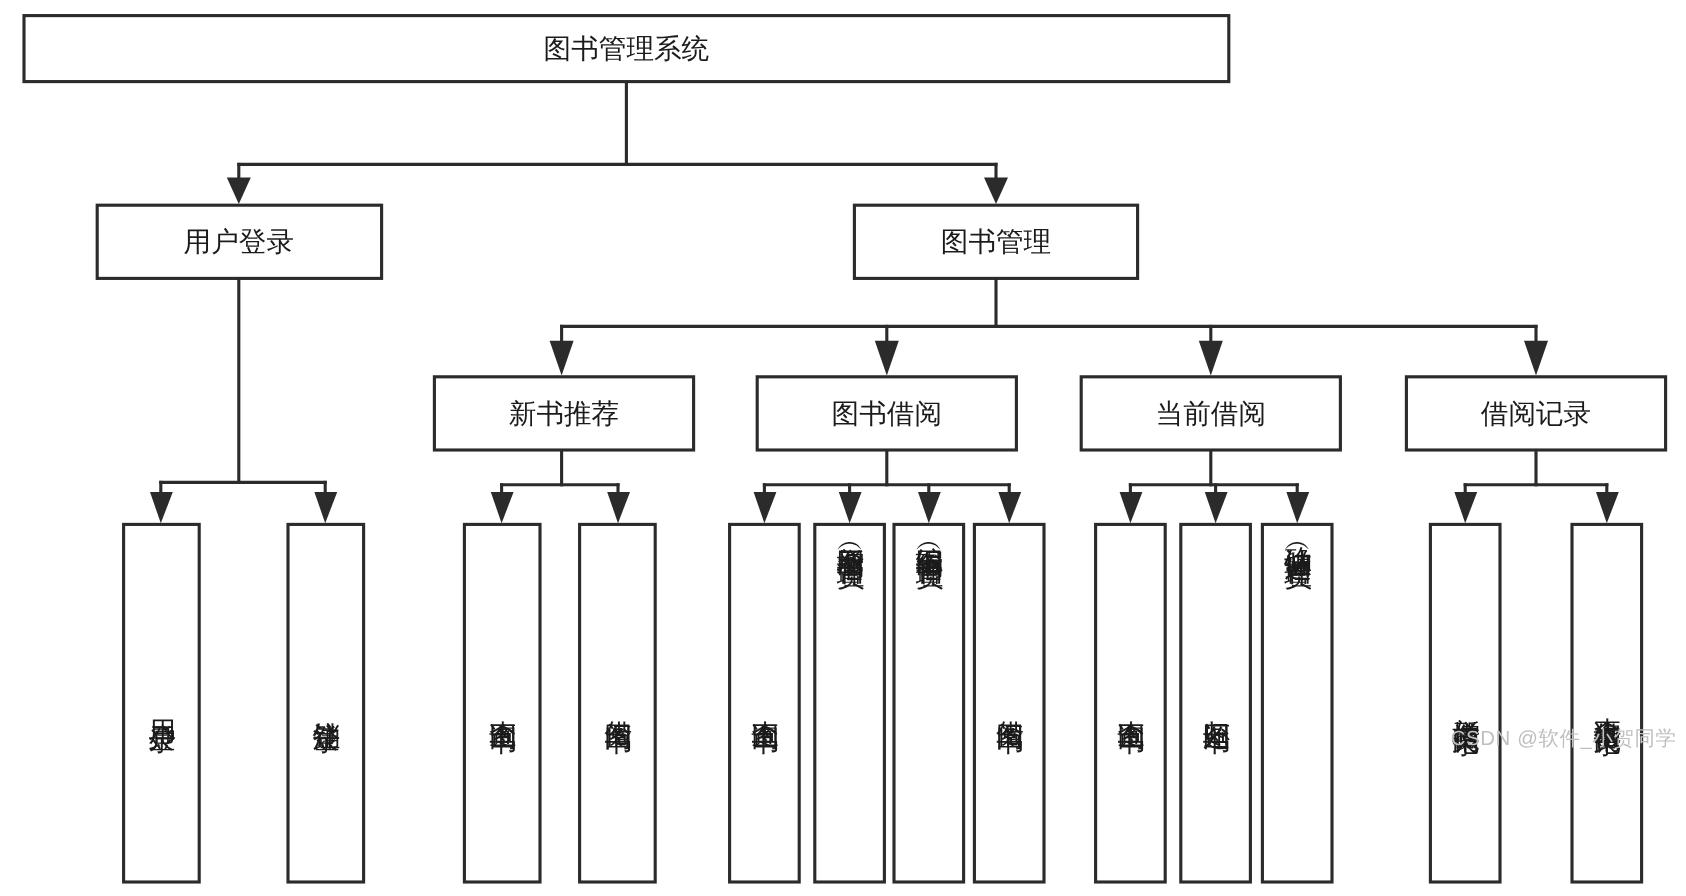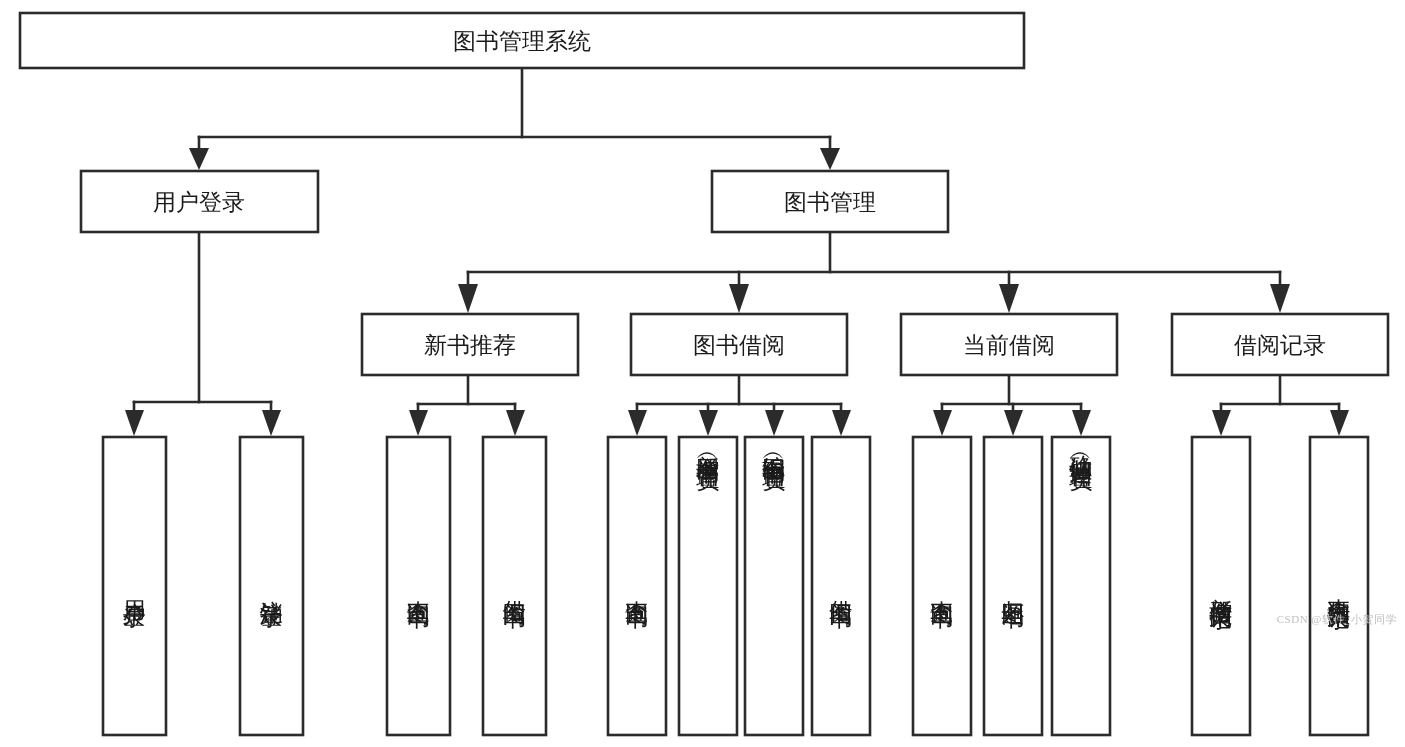--- a/index.html
+++ b/index.html
@@ -61,22 +61,22 @@
     font-size: 23px;
     line-height: 1.06;
     letter-spacing: 2px;
     color: #1b1b1b;
     white-space: nowrap;
   }
   .watermark {
     position: absolute;
     right: 8px;
     bottom: 6px;
-    font-family: Liberation Serif, serif;
-    font-size: 11px;
+    font-family: Liberation Sans, sans-serif;
+    font-size: 17px;
     color: #bfbfbf;
     white-space: nowrap;
     letter-spacing: 0.5px;
   }
 </style>
 </head>
 <body>
 
 <div id="diagram-root">
 

